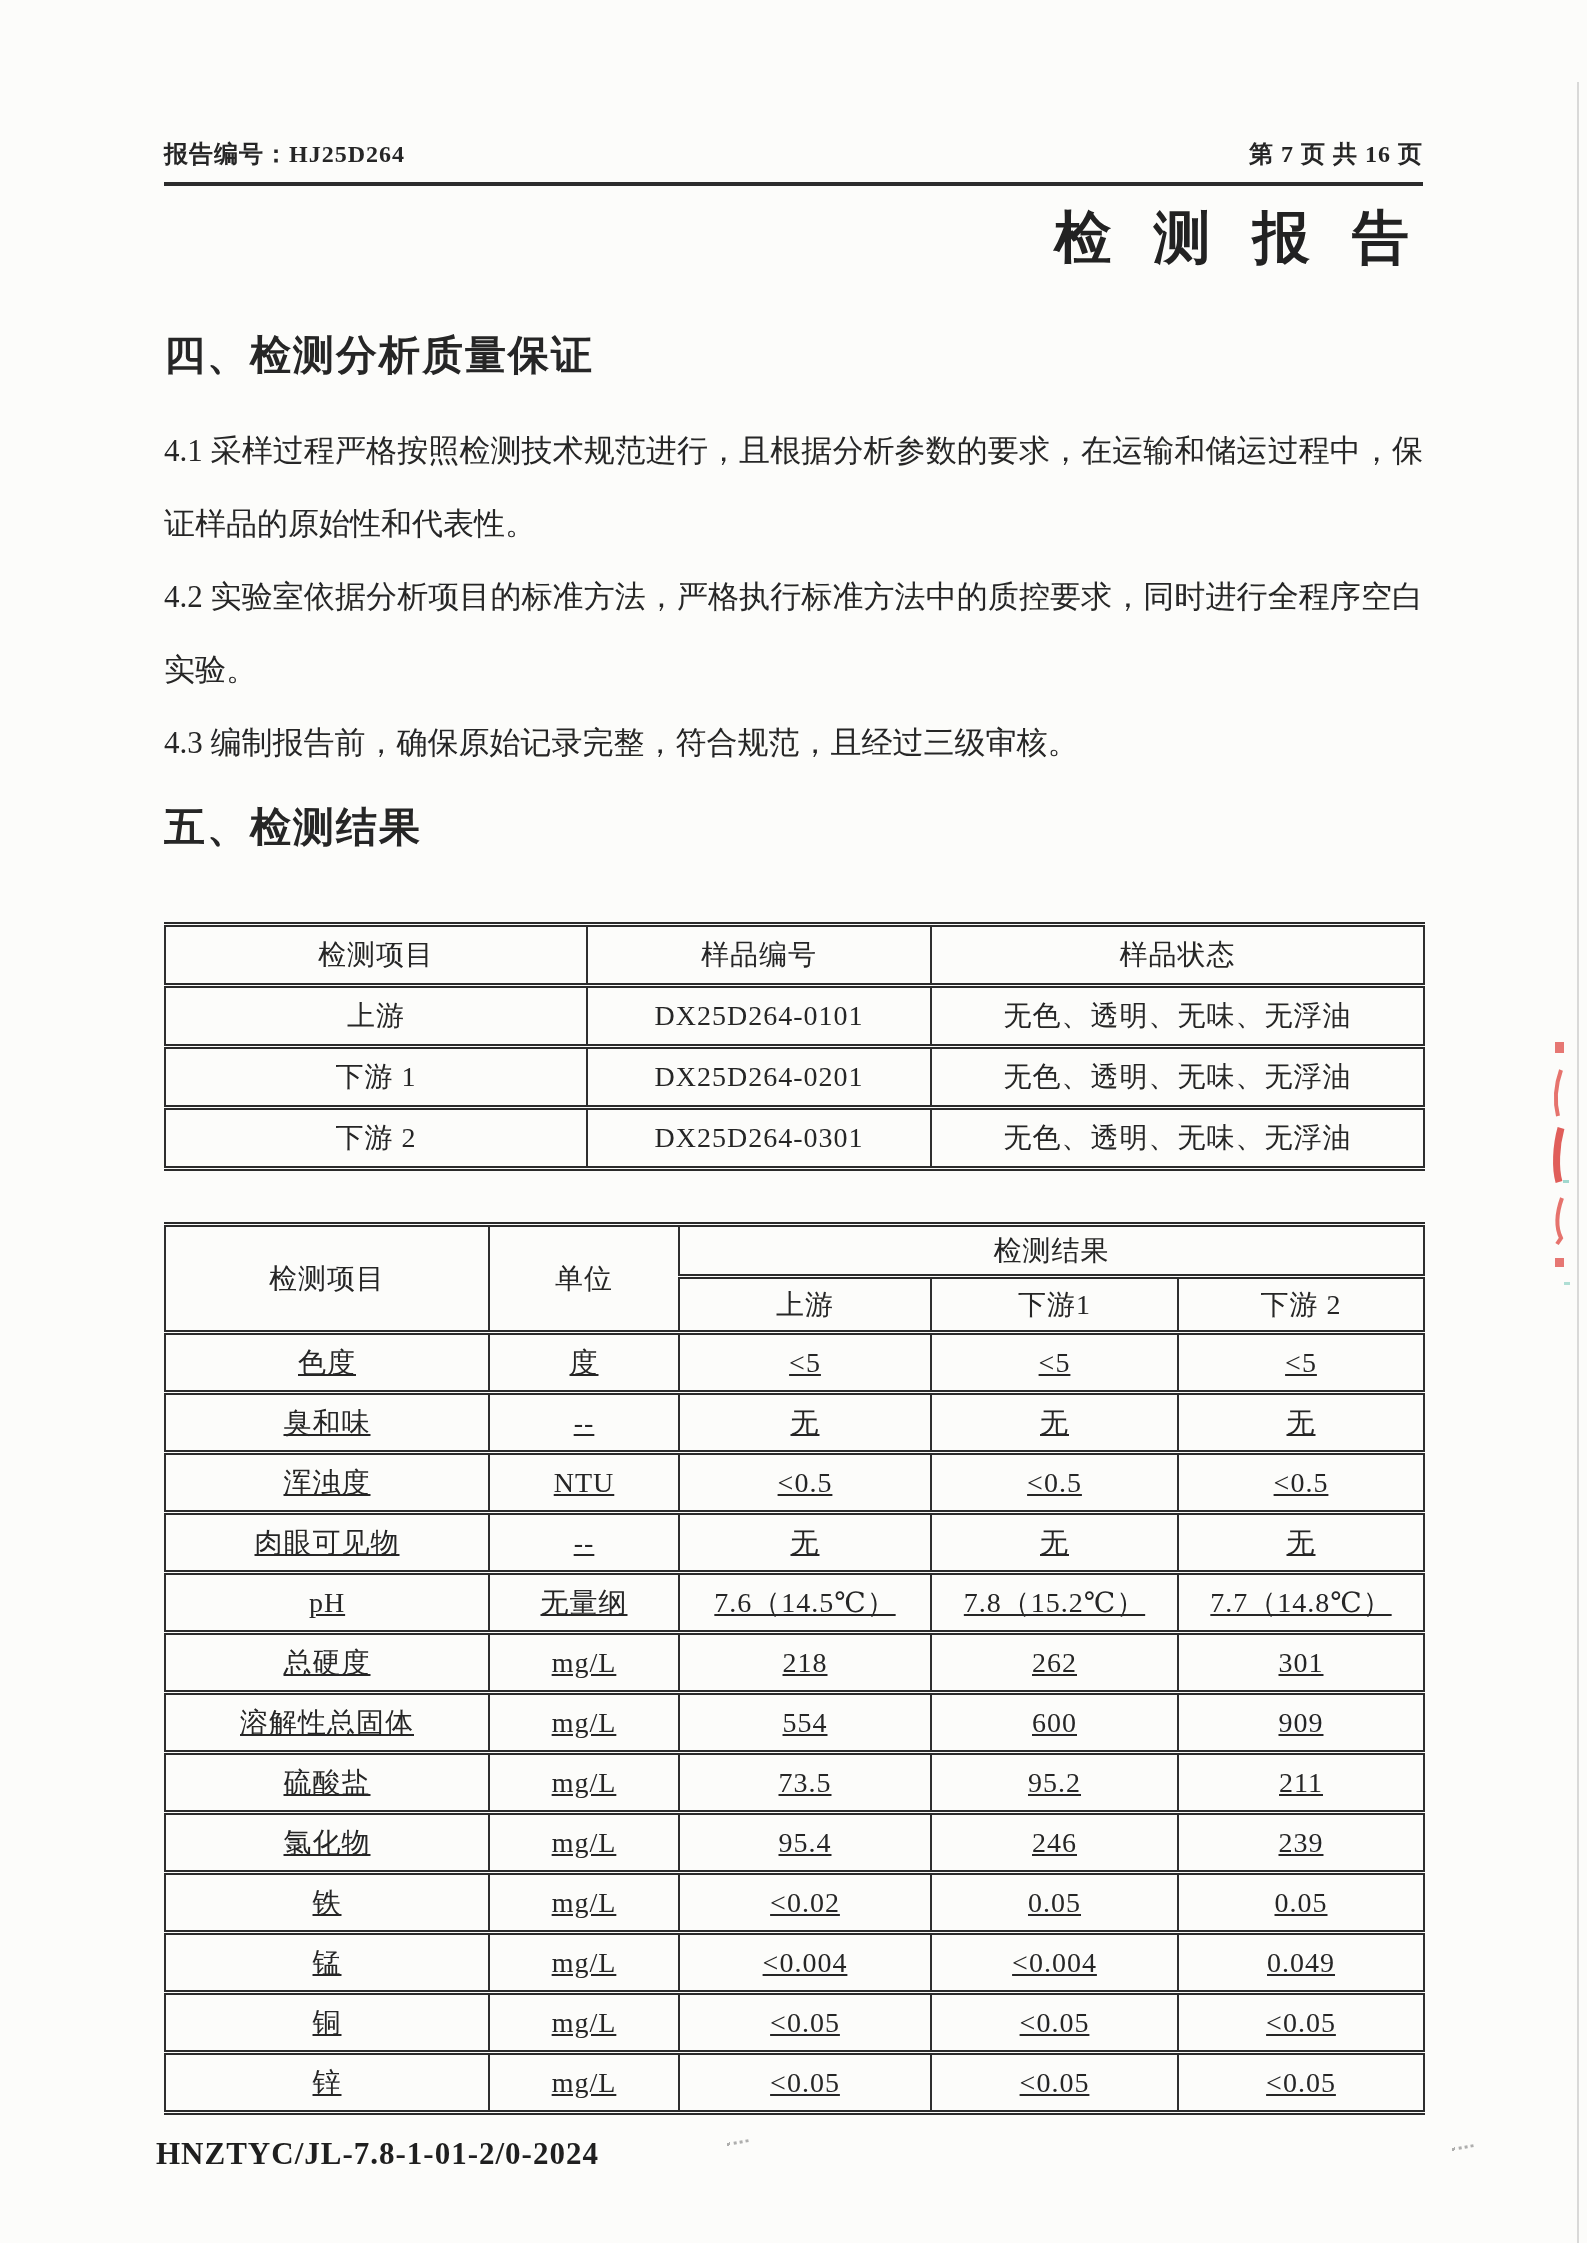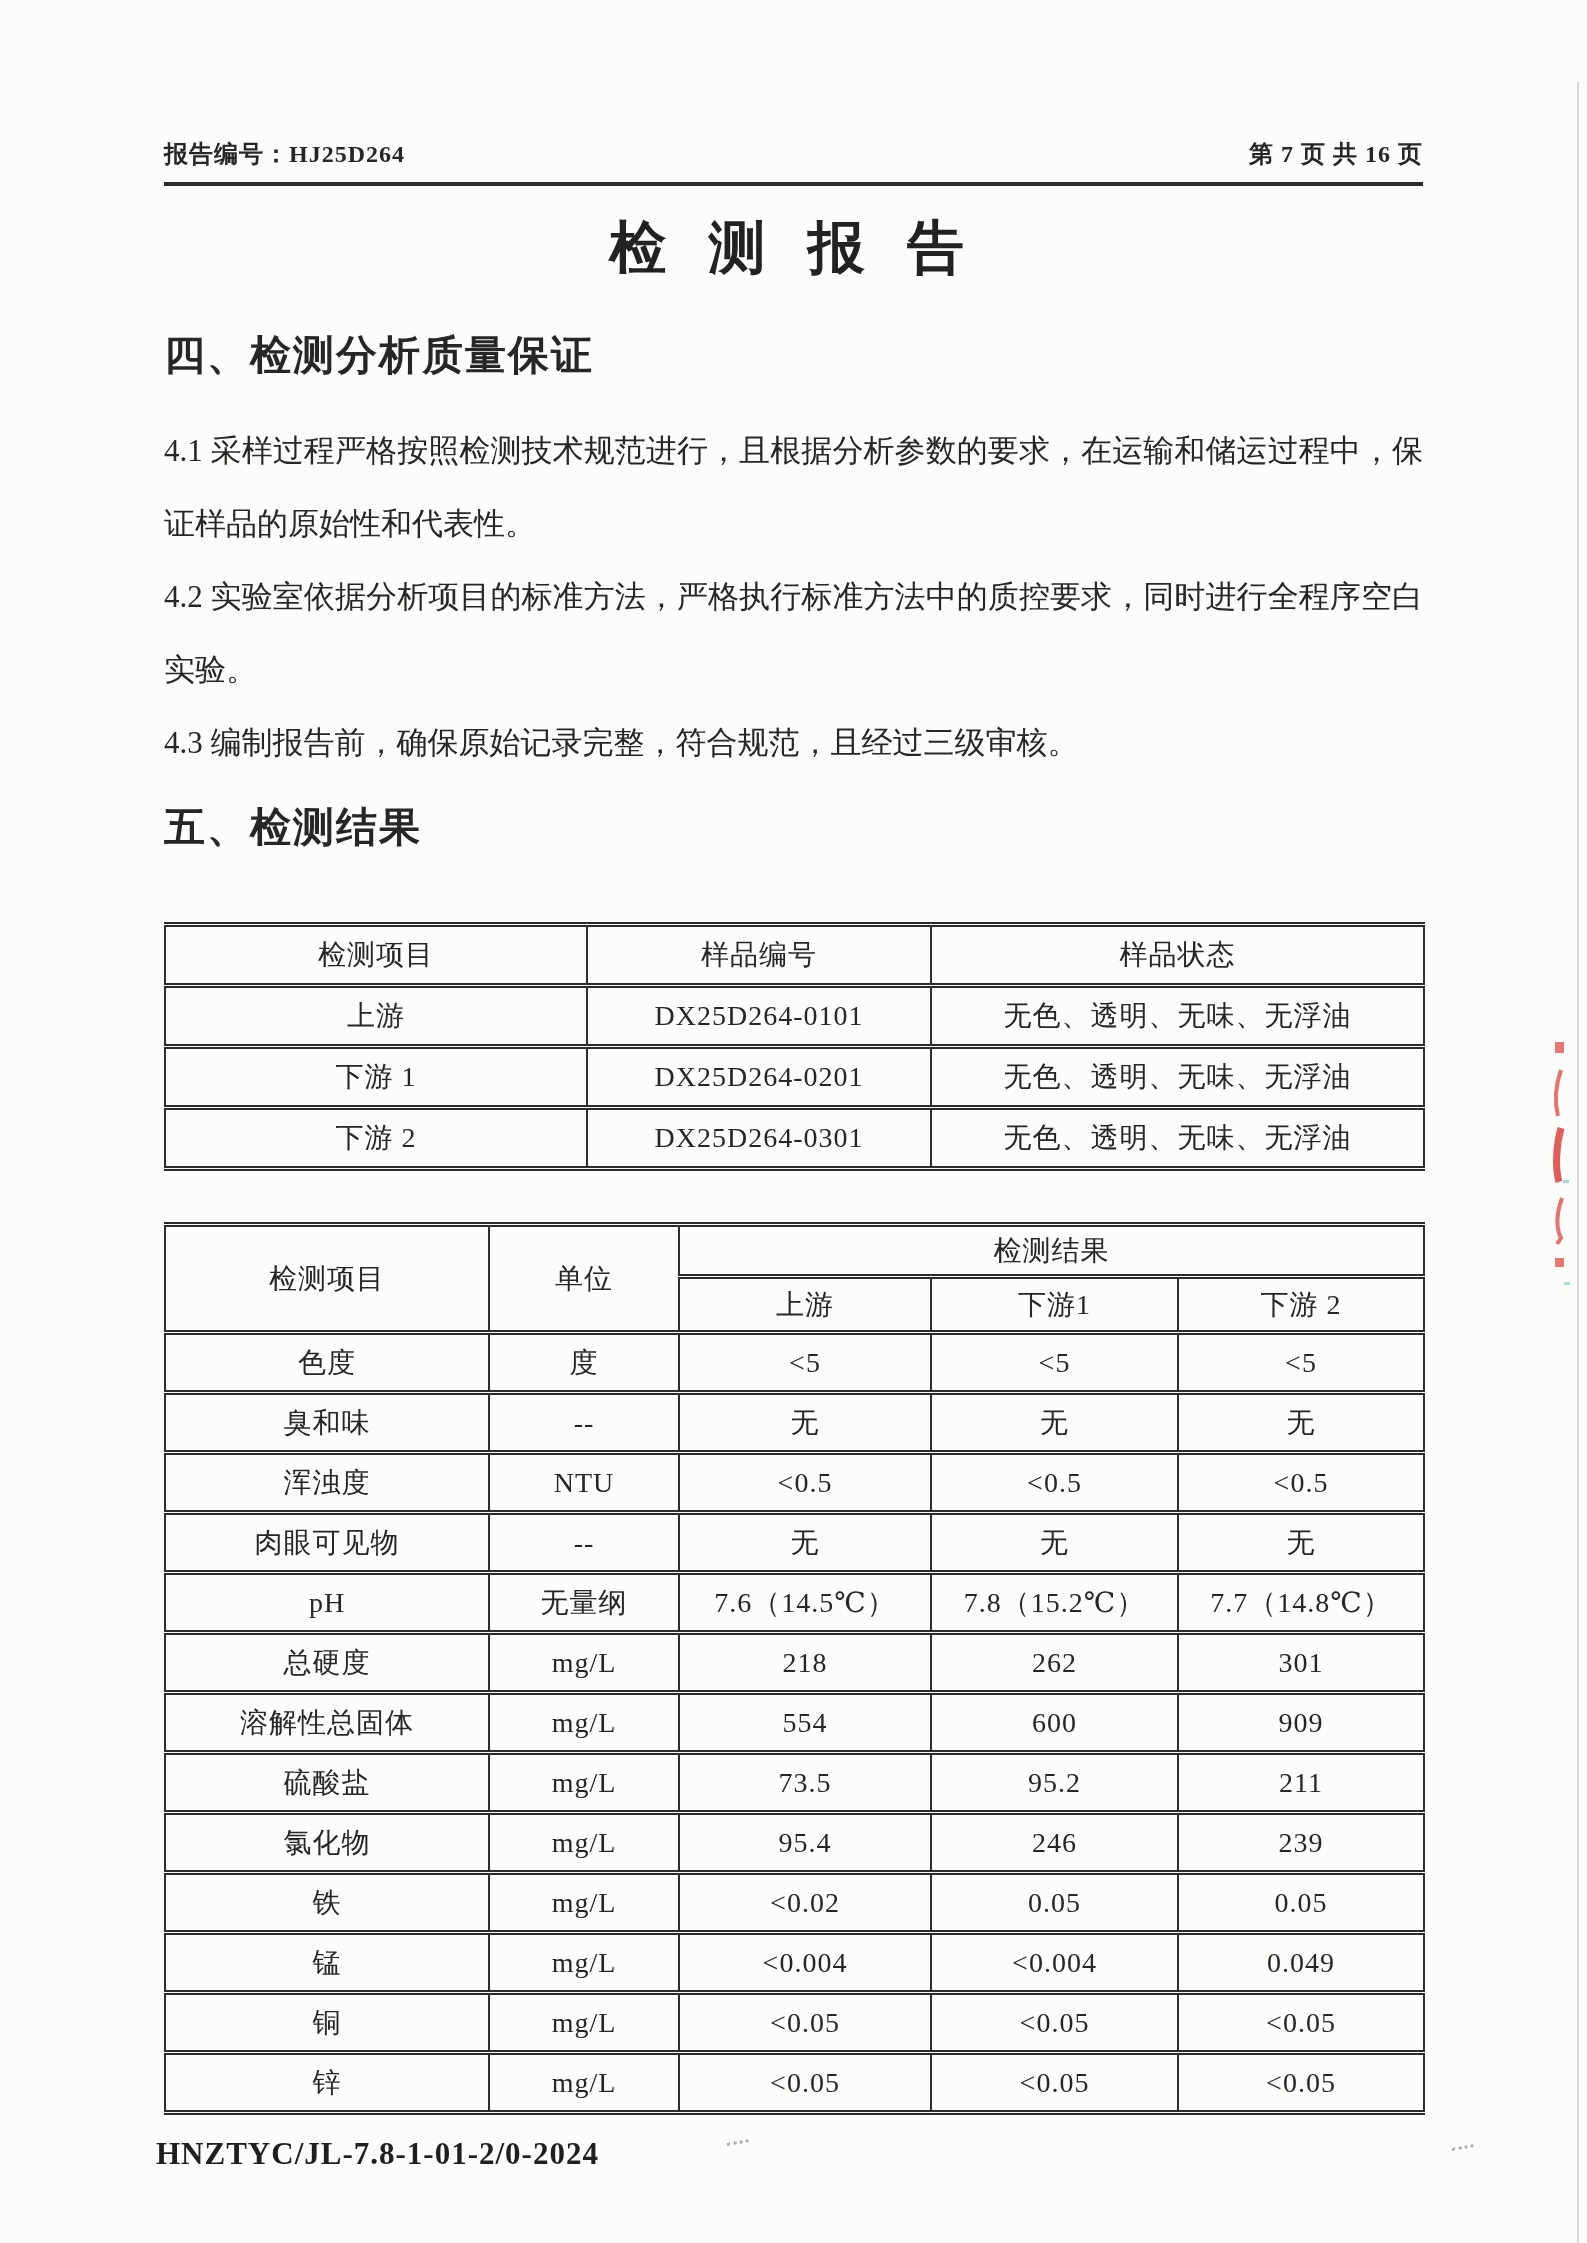--- a/index.html
+++ b/index.html
@@ -27,24 +27,24 @@
     justify-content: space-between;
     align-items: flex-end;
     font-size: 24px;
     font-weight: 700;
     padding-bottom: 12px;
     border-bottom: 4px solid #2c2c2c;
     letter-spacing: 1px;
   }
   .doc-title {
     position: absolute;
-    left: 164px; top: 210px;
+    left: 164px; top: 200px;
     width: 1259px;
     margin: 0;
-    text-align: center;
+    text-align: right;
     font-size: 57px;
     font-weight: 700;
     letter-spacing: 14px;
     color: #222;
   }
   .sec-heading {
     position: absolute;
     left: 164px;
     width: 1259px;
     margin: 0;
@@ -85,21 +85,21 @@
     border-right: 2px solid #2f2f2f;
     text-align: center;
     vertical-align: middle;
     font-weight: 400;
     padding: 0 4px;
     letter-spacing: 1px;
   }
   #sample-table tr { height: 61px; }
   #result-table tr.hdr1 { height: 52px; }
   #result-table tr.hdr2 { height: 56px; }
-  #result-table tr.data { height: 60px; }
+  #result-table tr.data { height: 60px; text-decoration: underline; }
   .doc-footer {
     position: absolute;
     left: 156px; top: 2136px;
     width: 1259px;
     text-align: left;
     padding-right: 24px;
     box-sizing: border-box;
     font-size: 31px;
     font-weight: 700;
     letter-spacing: 1px;

